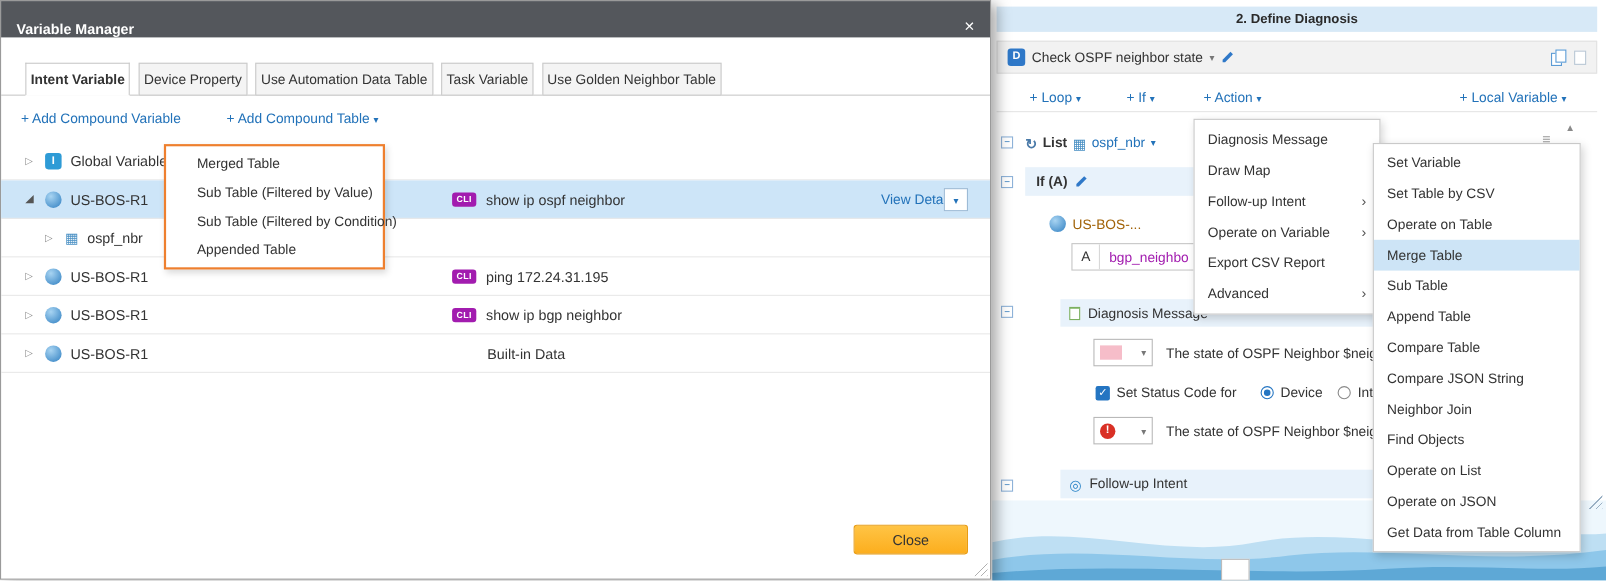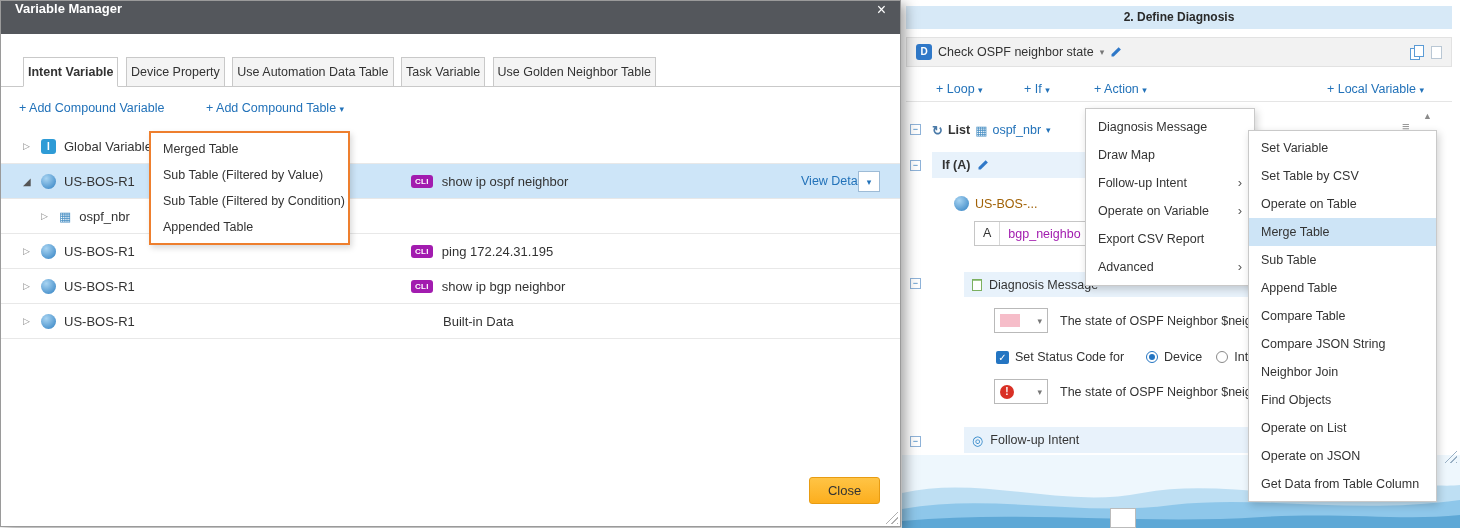--- a/index.html
+++ b/index.html
@@ -87,21 +87,21 @@
   .smenu { position:absolute; left:346px; top:130px; width:189px; background:#fff; border:1px solid #c9c9c9;
            box-shadow:2px 3px 8px rgba(0,0,0,0.18); z-index:6; padding:3px 0; }
   .mi { height:28px; line-height:28px; padding:0 12px; font-size:12.5px; color:#333; display:flex;
         justify-content:space-between; align-items:center; white-space:nowrap; }
   .mi .sub { color:#555; font-size:13px; }
   .mi.hl { background:#cde4f6; }
 
   
   .dlg { position:absolute; left:0; top:0; width:901px; height:527px; background:#fff; border:1px solid #9a9a9a;
          box-shadow:5px 4px 12px rgba(0,0,0,0.35); z-index:10; }
-  .dlg-hd { height:33px; background:#54575c; color:#fff; display:flex; align-items:flex-start; padding:0 14px;
+  .dlg-hd { height:33px; background:#54575c; color:#fff; display:flex; align-items:flex-end; padding:0 14px;
             font-size:13px; font-weight:bold;gap:32px; }
   .dlg-x { margin-left:auto; font-size:16px; font-weight:normal; cursor:pointer; }
 
   .tabs { position:absolute; left:0; top:55px; width:100%; height:31px; border-bottom:1px solid #c9c9c9; padding-left:22px; }
   .tab { display:inline-block; position:relative; top:1px; height:30px; line-height:28px; padding:0 4px;
          border:1px solid #c9c9c9; background:#f4f4f4; font-size:12.5px; color:#333; margin-right:3px; cursor:pointer; }
   .tab.active { background:#fff; border-bottom-color:#fff; font-weight:bold; }
 
   .links { position:absolute; left:0; top:86px; width:100%; height:42px; }
   .lnk { position:absolute; font-size:12.5px; color:#2272b9; top:14px; cursor:pointer; }
@@ -119,24 +119,24 @@
            font-weight:bold; text-align:center; line-height:15px; }
   .cmd { position:absolute; left:410px; display:flex; align-items:center; }
   .cmd.plain { left:442px; }
   .cli { background:#a21caf; color:#fff; font-size:8px; font-weight:bold; padding:2px 4px; border-radius:3px;
          margin-right:9px; letter-spacing:0.3px; }
   .vd { position:absolute; left:800px; color:#2272b9; font-size:12.5px; cursor:pointer; }
   .dd { position:absolute; left:857px; width:22px; height:21px; border:1px solid #9dbbd6; background:#fff;
         color:#2272b9; font-size:9px; text-align:center; line-height:21px; cursor:pointer; }
 
   .omenu { position:absolute; left:148px; top:130px; width:201px; background:#fff; border:2px solid #ee7f2e;
-           z-index:12; box-shadow:2px 3px 6px rgba(0,0,0,0.15); padding:3px 0; }
+           z-index:12; box-shadow:2px 3px 6px rgba(0,0,0,0.15); padding:3px 16px; }
   .omenu .mi { height:26px; line-height:26px; }
 
-  .close-btn { position:absolute; right:20px; bottom:22px; width:71px; height:27px;
+  .close-btn { position:absolute; right:20px; bottom:22px; width:104px; height:27px;
                background:linear-gradient(#ffc445,#fcae1e); border:1px solid #e89c12; border-radius:3px;
                font-size:13px; color:#333; text-align:center; line-height:25px; cursor:pointer; }
   .dlg-grip { position:absolute; right:2px; bottom:2px; width:14px; height:14px;
               background:repeating-linear-gradient(-45deg,#b0b0b0 0 1px,transparent 1px 4px);
               clip-path:polygon(100% 0,100% 100%,0 100%); }
   .edit-svg { display:inline-block; vertical-align:middle; }
 </style>
 </head>
 <body>
 

